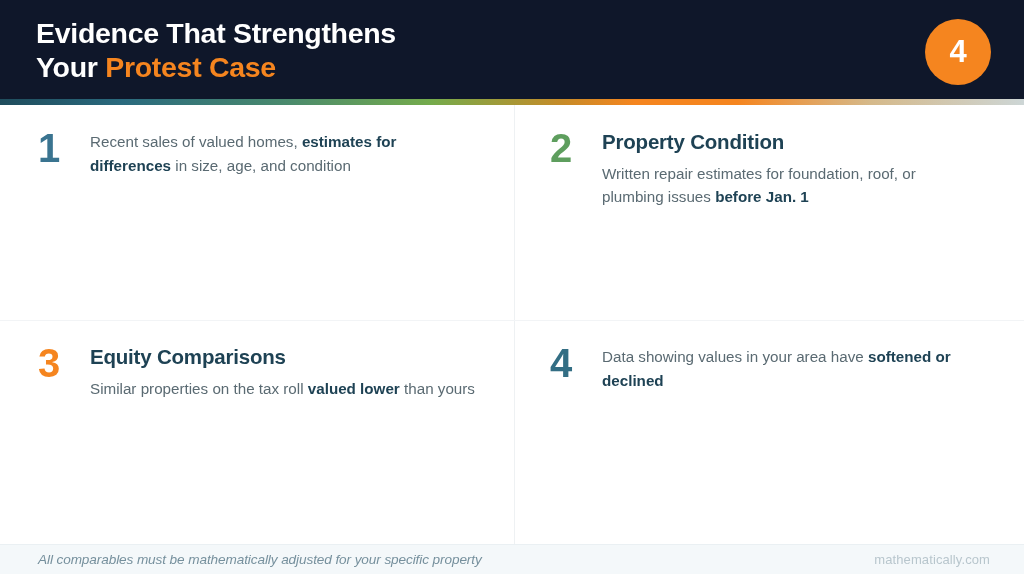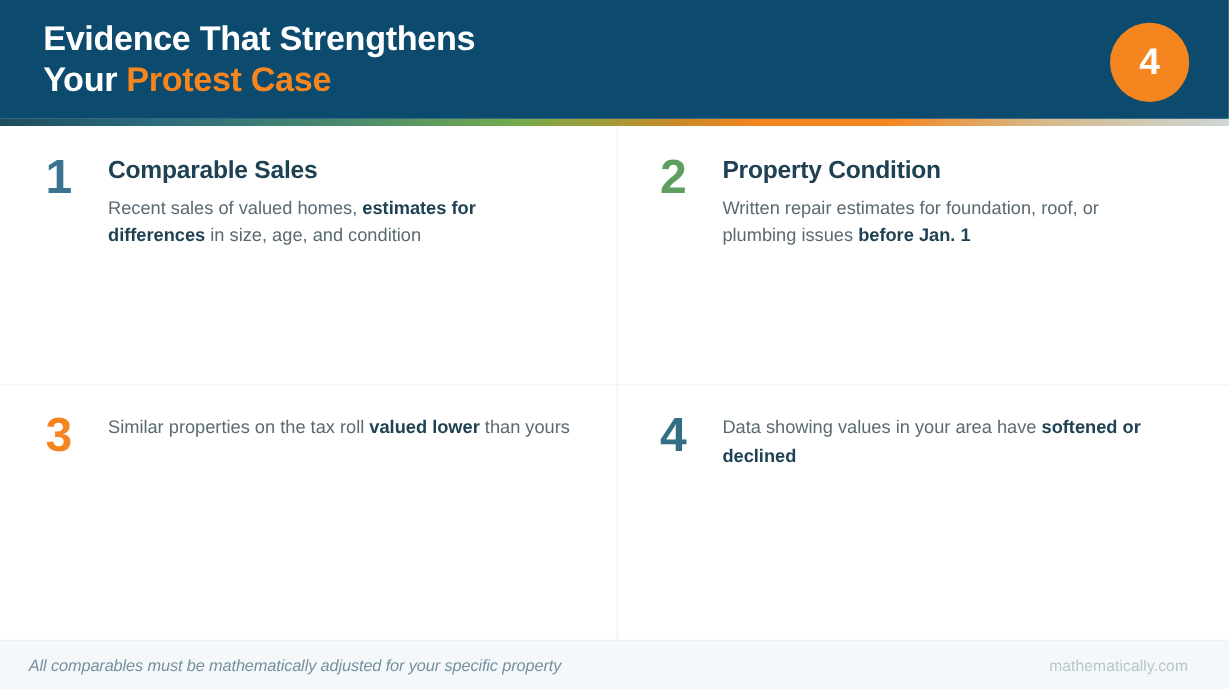--- a/index.html
+++ b/index.html
@@ -21,21 +21,21 @@
     height: 574px;
     background: #ffffff;
     display: flex;
     flex-direction: column;
   }
 
   
   .header {
     position: relative;
     height: 99px;
-    background: #0c4a6e;
+    background: #0f172a;
     flex: 0 0 auto;
     box-sizing: border-box;
     padding: 0 36px;
     display: flex;
     align-items: center;
   }
   .header-title {
     font-size: 28.5px;
     line-height: 1.18;
     font-weight: bold;
@@ -166,24 +166,24 @@
     max-width: 378px;
   }
   .cell-desc b {
     color: #1e4254;
     font-weight: bold;
   }
 
   
   .footer {
     flex: 0 0 auto;
-    height: 41px;
+    height: 30px;
     background: #f4f8fa;
     box-sizing: border-box;
-    padding: 0 34px 0 24px;
+    padding: 0 34px 0 38px;
     display: flex;
     align-items: center;
     justify-content: space-between;
     border-top: 1px solid #eaf0f3;
   }
   .footer-note {
     font-size: 13.6px;
     font-style: italic;
     color: #76909d;
     letter-spacing: -0.1px;
@@ -210,36 +210,36 @@
   </div>
 
   <div class="gradient-rule"></div>
 
   <div class="content">
     <div class="grid">
 
       <div class="cell">
         <div class="num num-teal">1</div>
         <div class="cell-body">
-          <div class="cell-title">Comparable Sales</div>
           <p class="cell-desc"><span>Recent sales of valued homes, </span><b>estimates for differences</b><span> in size, age, and condition</span></p>
         </div>
       </div>
 
       <div class="cell cell-r">
         <div class="num num-green">2</div>
         <div class="cell-body">
           <div class="cell-title">Property Condition</div>
           <p class="cell-desc"><span>Written repair estimates for foundation, roof, or plumbing issues </span><b>before Jan. 1</b></p>
         </div>
       </div>
 
       <div class="cell">
         <div class="num num-orange">3</div>
         <div class="cell-body">
+          <div class="cell-title">Equity Comparisons</div>
           <p class="cell-desc"><span>Similar properties on the tax roll </span><b>valued lower</b><span> than yours</span></p>
         </div>
       </div>
 
       <div class="cell cell-r">
         <div class="num num-dark">4</div>
         <div class="cell-body">
           <p class="cell-desc"><span>Data showing values in your area have </span><b>softened or declined</b></p>
         </div>
       </div>

